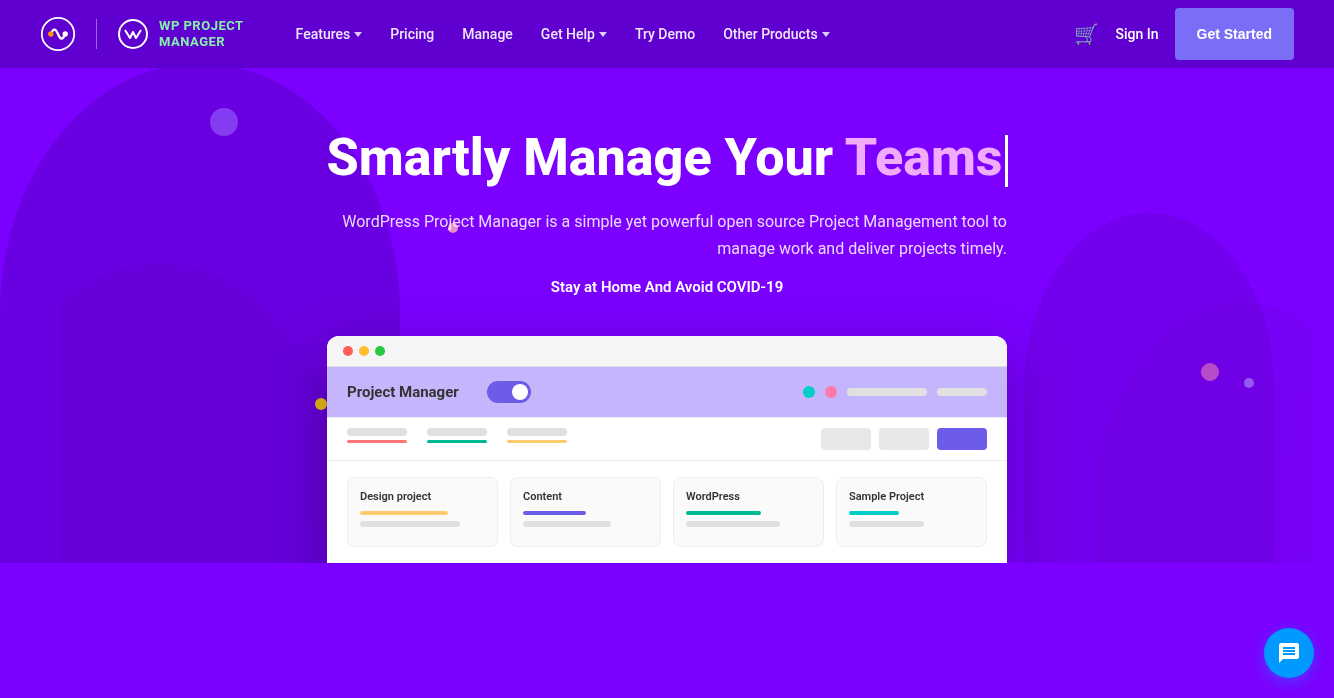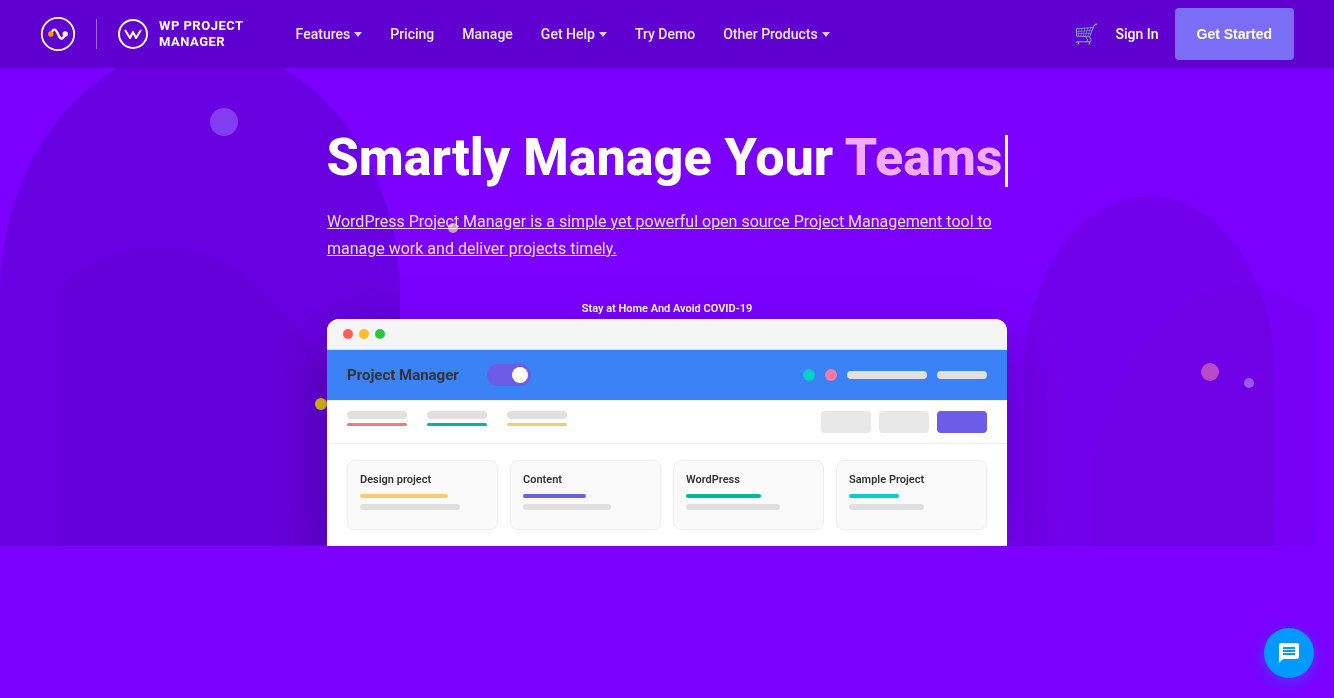--- a/index.html
+++ b/index.html
@@ -32,21 +32,21 @@
       width: 36px;
       height: 36px;
     }
     .logo-divider {
       width: 1px;
       height: 30px;
       background: rgba(255,255,255,0.4);
       margin: 0 10px;
     }
     .logo-text {
-      color: #ffffff;
+      color: #86efac;
       font-size: 13px;
       font-weight: 700;
       line-height: 1.2;
       text-transform: uppercase;
       letter-spacing: 0.5px;
     }
     .nav-links {
       display: flex;
       align-items: center;
       gap: 4px;
@@ -187,29 +187,28 @@
       background: white;
       vertical-align: middle;
       margin-left: 2px;
       animation: blink 1s infinite;
     }
     @keyframes blink {
       0%, 100% { opacity: 1; }
       50% { opacity: 0; }
     }
     .hero-subtitle {
-      text-align: left;
+      text-align: right;
       color: rgba(255,255,255,0.85);
       font-size: 16px;
       line-height: 1.7;
       max-width: 680px;
-      margin-bottom: 40px;
+      margin-bottom: 16px;
       position: relative;
       z-index: 2;
-      text-decoration: underline;
     }
 
     
     .cta-row {
       display: flex;
       align-items: center;
       gap: 28px;
       margin-bottom: 20px;
       position: relative;
       z-index: 2;
@@ -231,22 +230,23 @@
       font-size: 15px;
       font-weight: 500;
       cursor: pointer;
       text-decoration: underline;
       text-underline-offset: 3px;
       background: none;
       border: none;
     }
     .covid-text {
       color: white;
-      font-size: 11px;
+      font-size: 15px;
       font-weight: 600;
+      margin-bottom: 36px;
       position: relative;
       z-index: 2;
       text-align: center;
     }
 
     
     .app-mockup {
       position: relative;
       z-index: 3;
       width: 680px;
@@ -266,21 +266,21 @@
     }
     .traffic-dot {
       width: 10px; height: 10px;
       border-radius: 50%;
     }
     .td-red { background: #FF5F57; }
     .td-yellow { background: #FEBC2E; }
     .td-green { background: #28C840; }
 
     .mockup-header {
-      background: #3b82f6;
+      background: #c4b5fd;
       padding: 14px 20px;
       display: flex;
       align-items: center;
       gap: 28px;
       border-bottom: 1px solid #eee;
     }
     .mockup-title {
       font-size: 15px;
       font-weight: 700;
       color: #333;

